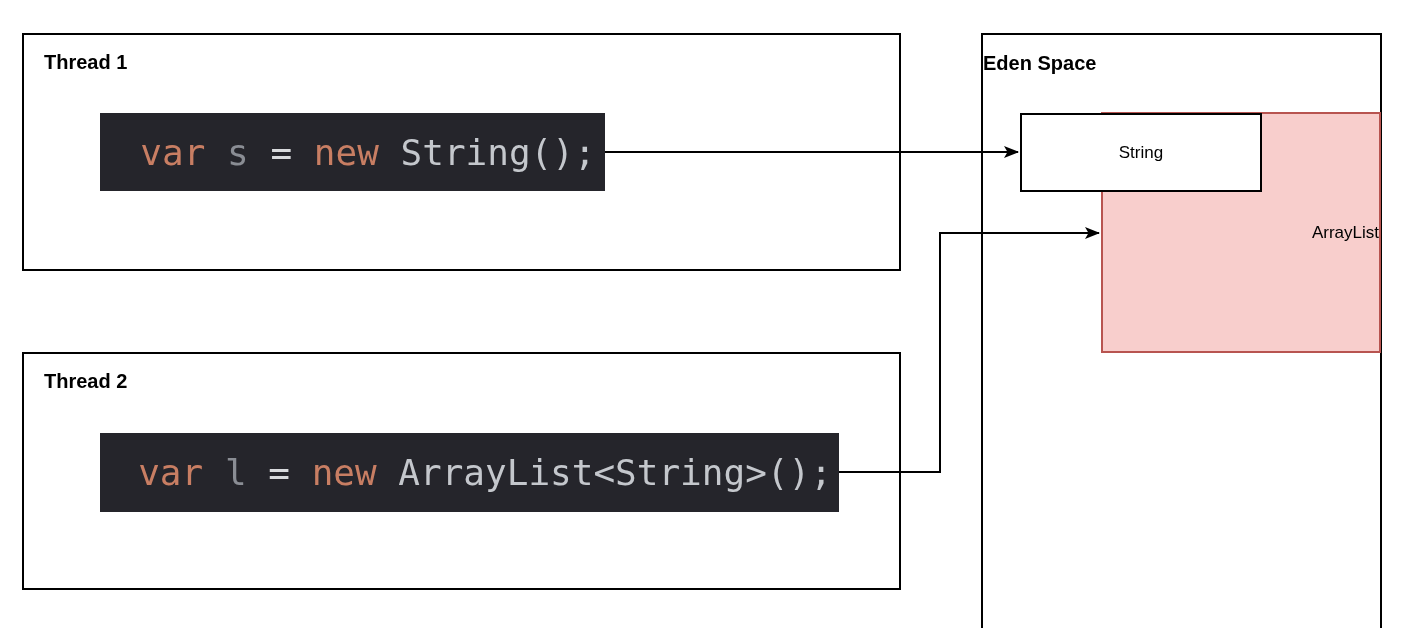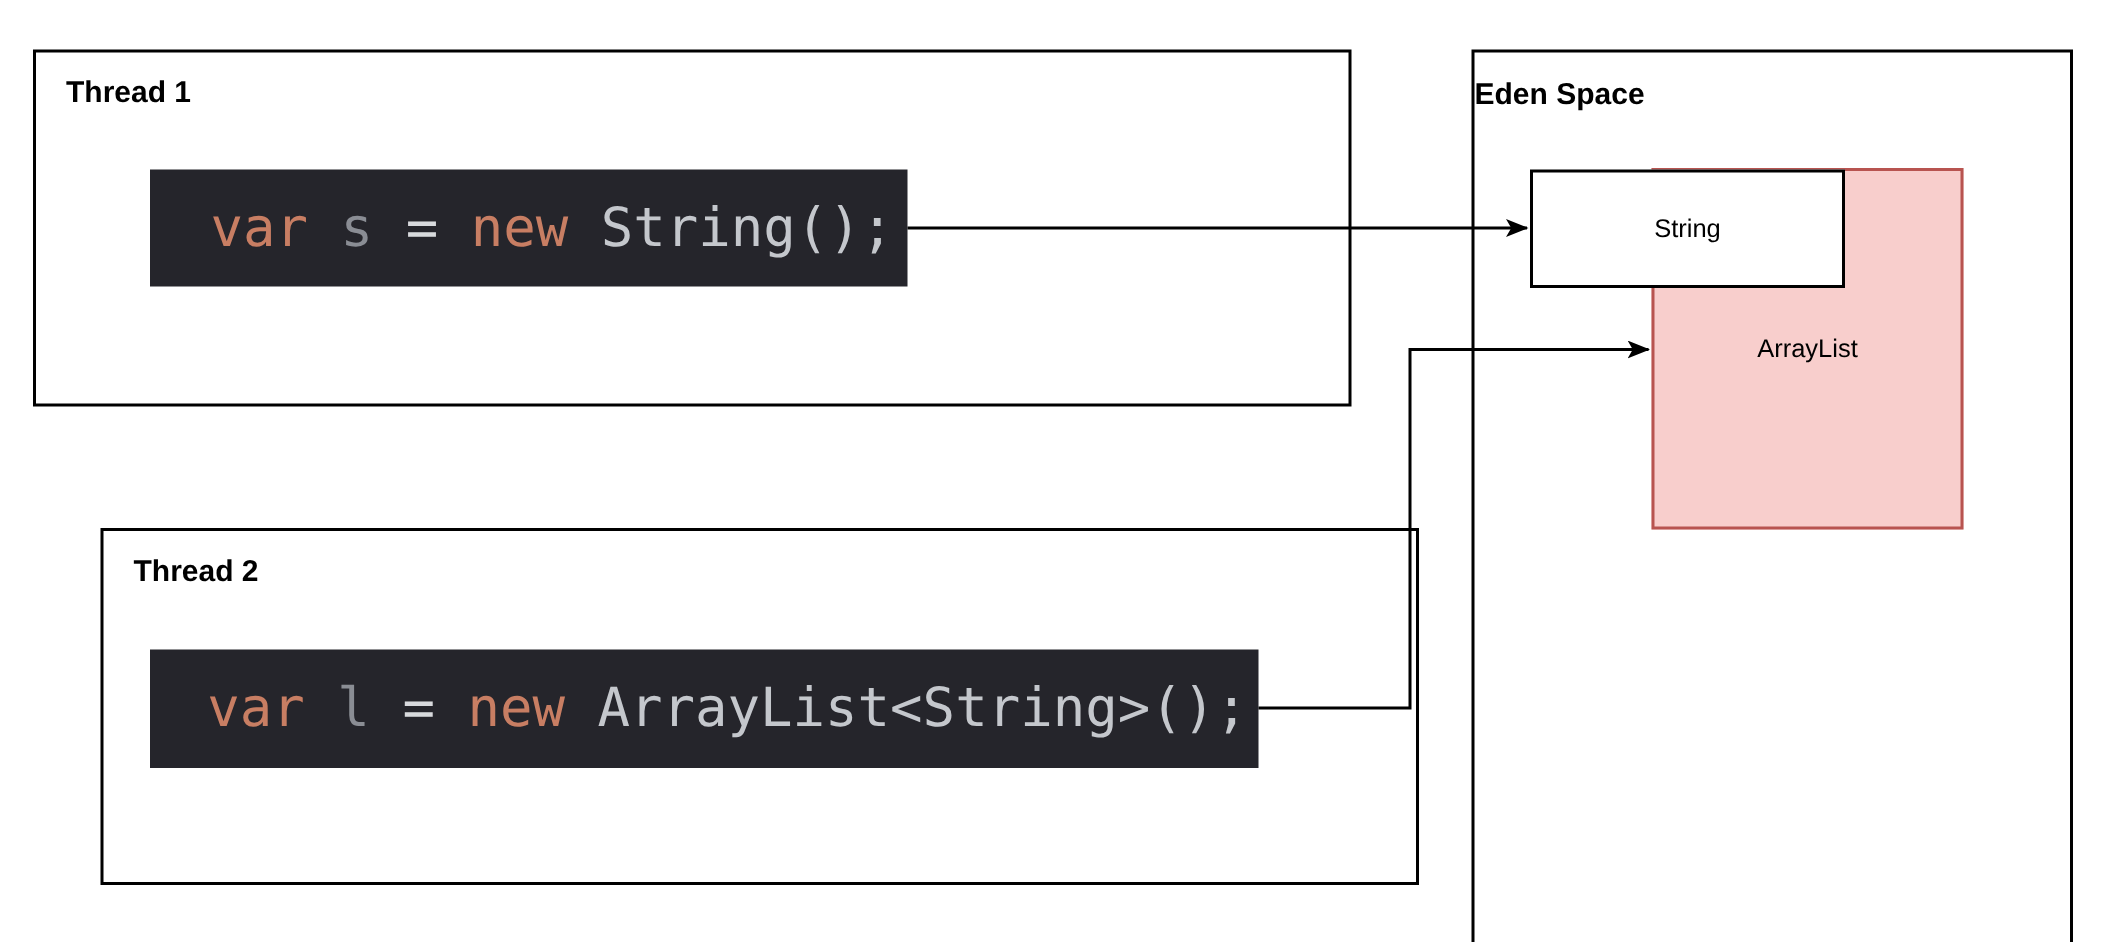--- a/index.html
+++ b/index.html
@@ -36,21 +36,21 @@
     display: flex;
     align-items: center;
     justify-content: center;
     font-family: "DejaVu Sans Mono", monospace;
     font-size: 36px;
     white-space: pre;
     box-sizing: border-box;
     padding-left: 31px;
   }
   #thread1-box { left: 22px;  top: 33px;  width: 879px; height: 238px; }
-  #thread2-box { left: 22px;  top: 352px; width: 879px; height: 238px; margin-left: 45px; }
+  #thread2-box { left: 22px;  top: 352px; width: 879px; height: 238px; }
   #code1 { left: 100px; top: 113px; width: 505px; height: 78px; }
   #code2 { left: 100px; top: 433px; width: 739px; height: 79px; }
 
   #eden-box {
     left: 981px; top: 33px; width: 401px; height: 620px;
   }
   .eden-title {
     position: absolute;
     left: 0; top: 17px;
     width: 100%;
@@ -62,26 +62,27 @@
   .heap-object {
     position: absolute;
     box-sizing: border-box;
     display: flex;
     align-items: center;
     justify-content: center;
     font-size: 17px;
     color: #000000;
   }
   #arraylist-object {
-    left: 1101px; top: 112px; width: 208px; height: 241px;
+    left: 1101px; top: 112px; width: 280px; height: 241px;
     background: #f8cecc;
     border: 2px solid #b85450;
+    justify-content: flex-end;
   }
   #string-object {
-    left: 1020px; top: 113px; width: 210px; height: 79px;
+    left: 1020px; top: 113px; width: 242px; height: 79px;
     background: #ffffff;
     border: 2px solid #000000;
   }
   #arrows-layer {
     position: absolute;
     left: 0; top: 0;
     width: 1410px; height: 628px;
     pointer-events: none;
   }
 </style>

